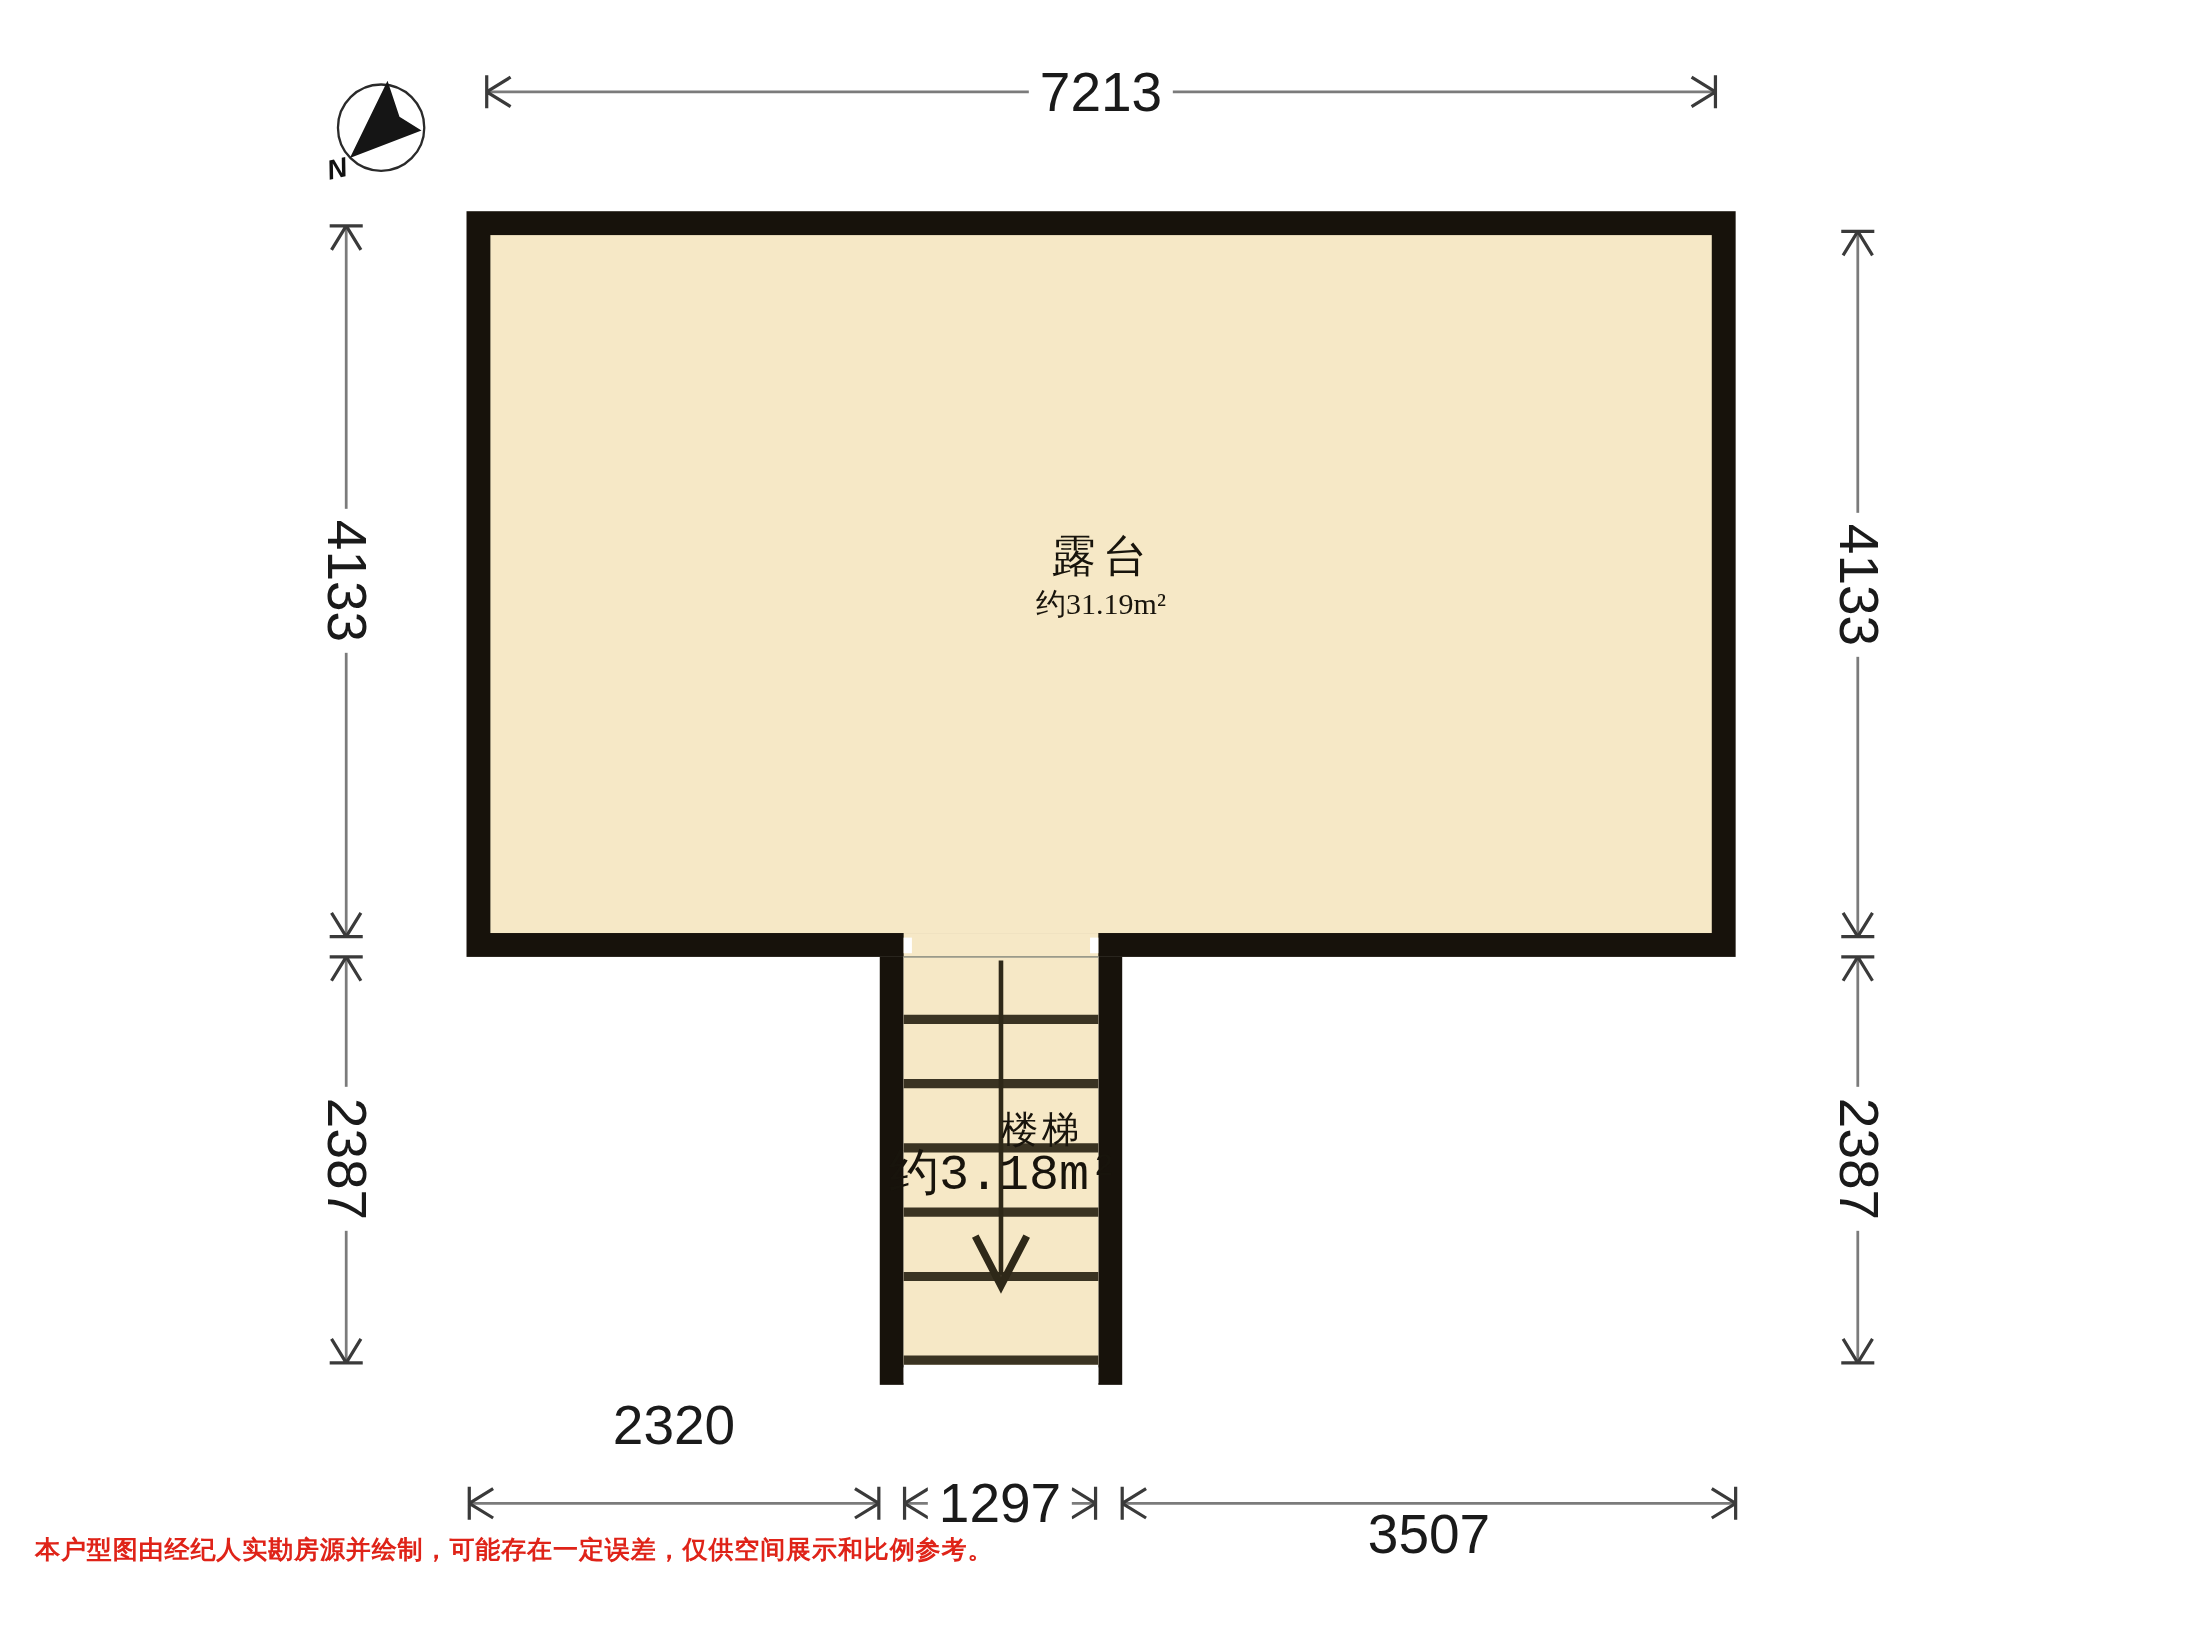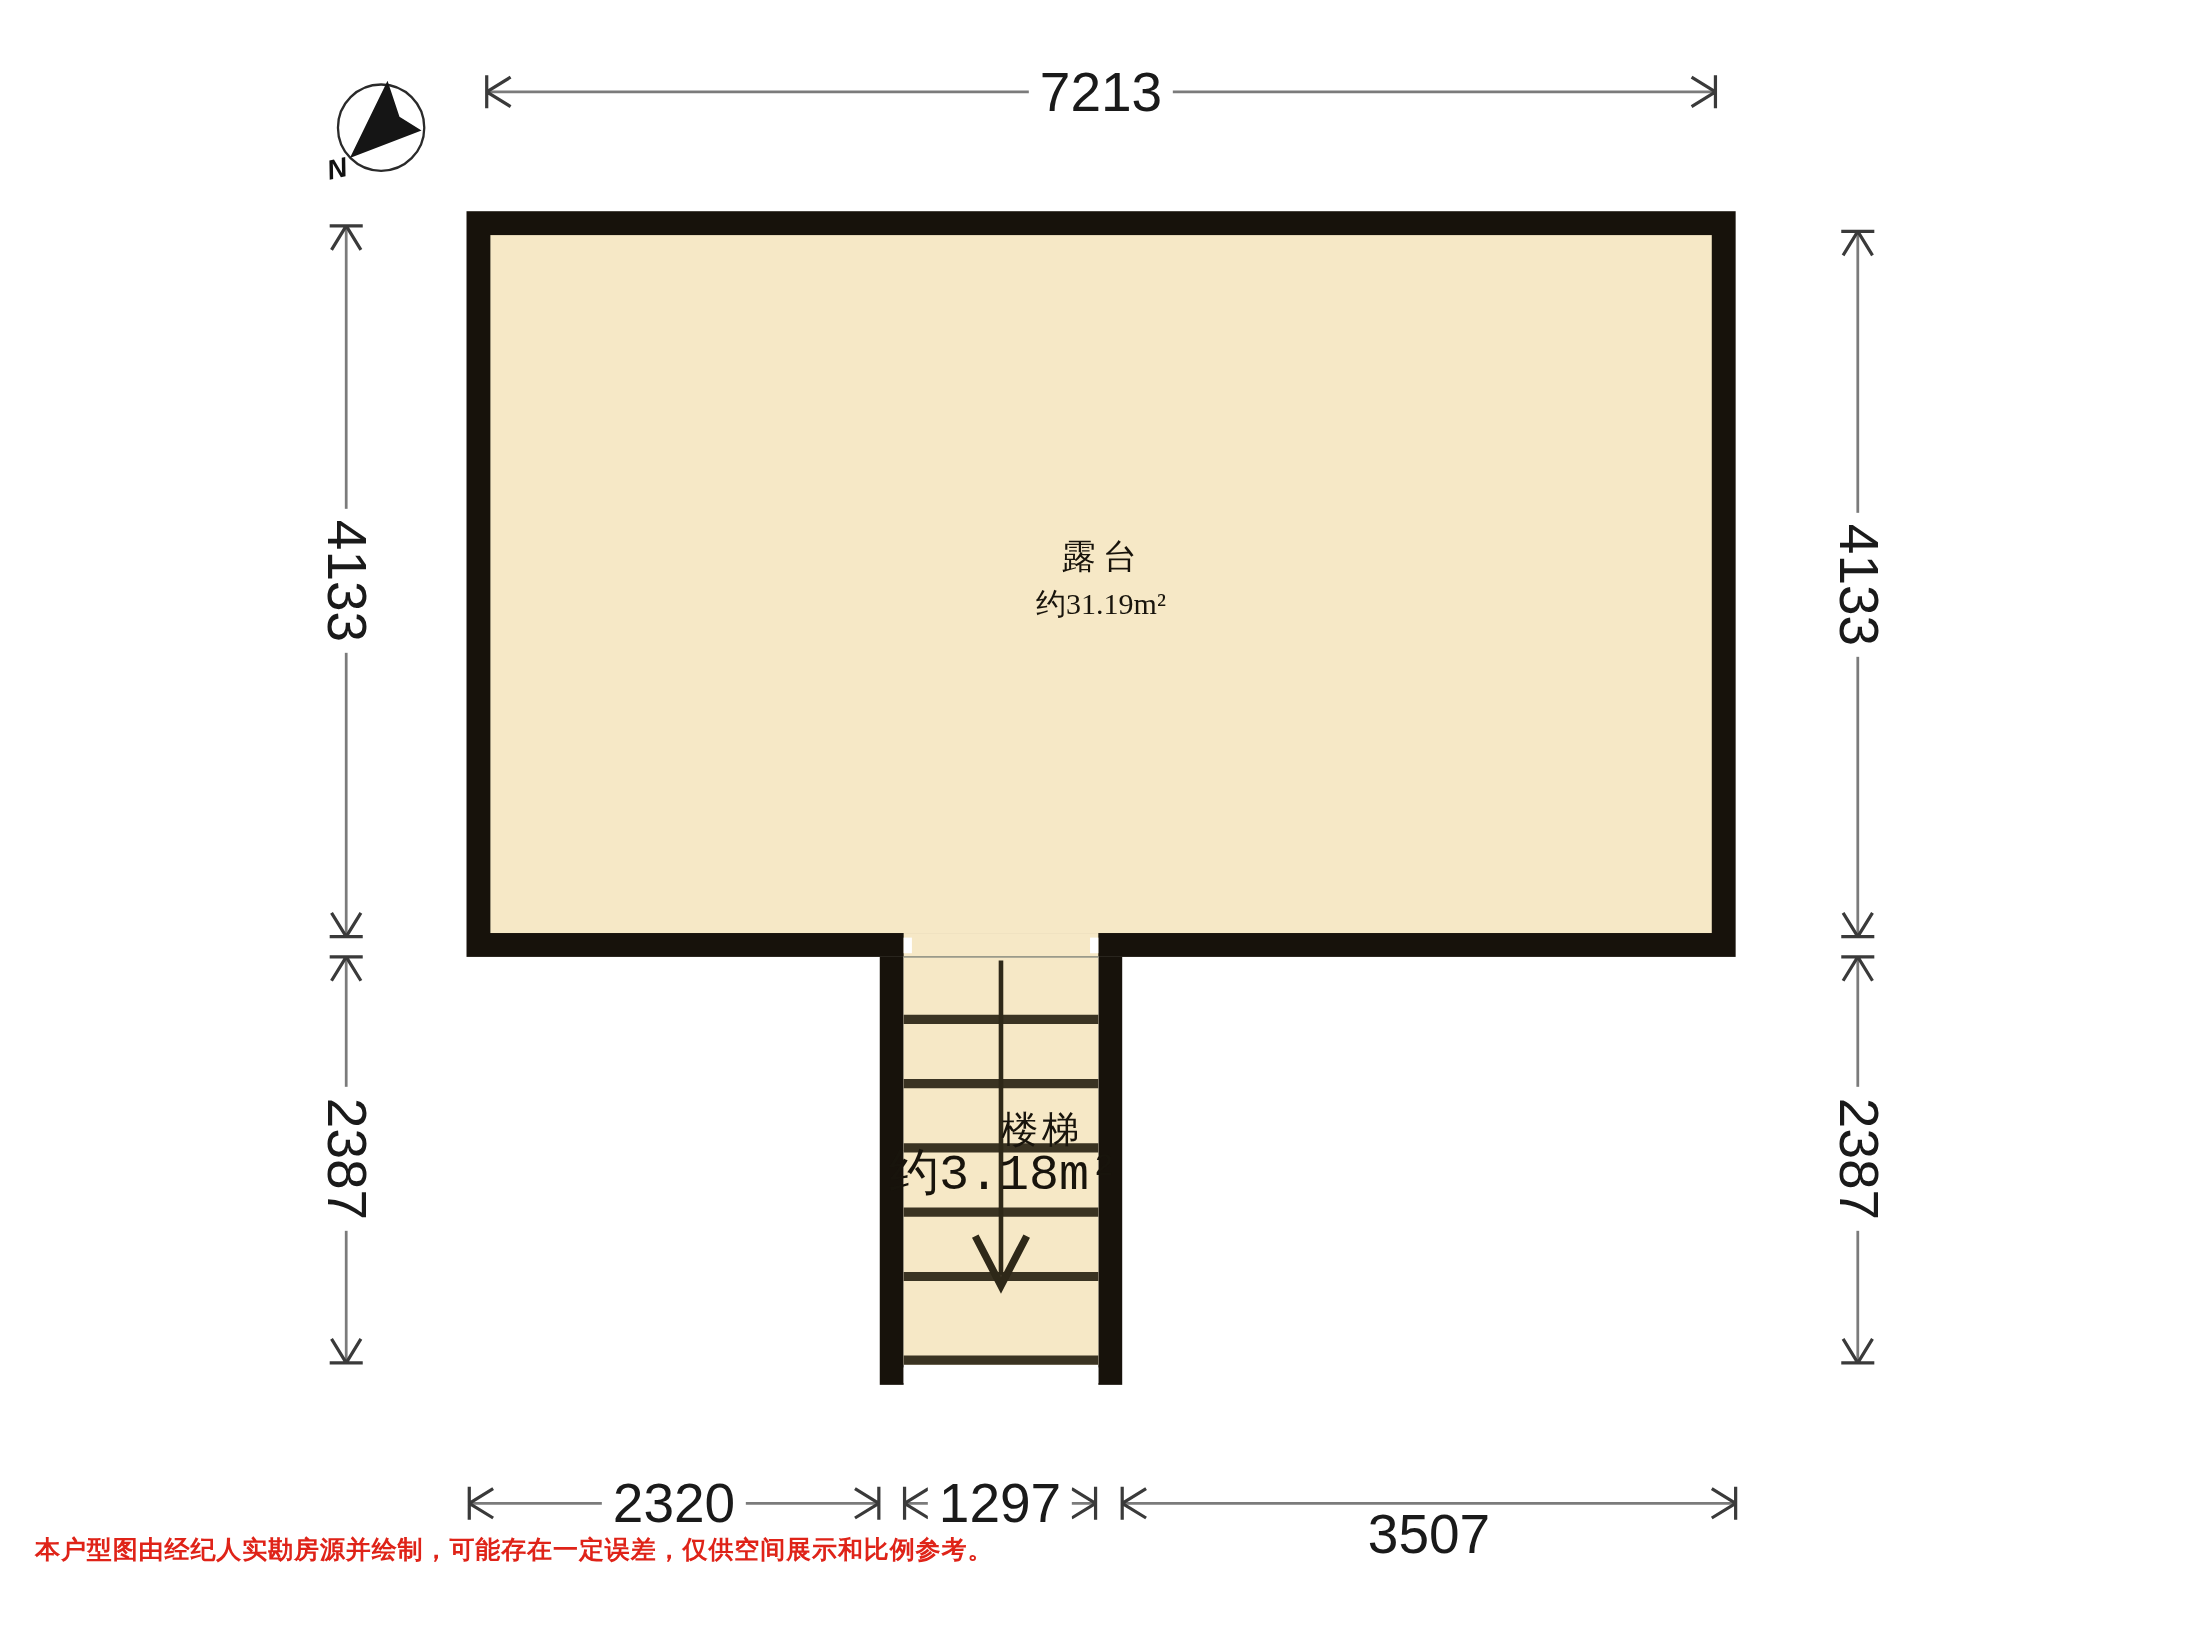--- a/index.html
+++ b/index.html
@@ -4,21 +4,21 @@
 <style>
   html,body{margin:0;padding:0;background:#ffffff;}
   .canvas{position:relative;width:2204px;height:1631px;background:#ffffff;overflow:hidden;
           font-family:"Liberation Sans","DejaVu Sans",sans-serif;}
   .layer{position:absolute;left:0;top:0;}
   .txt{position:absolute;white-space:nowrap;transform:translate(-50%,-50%);}
   .dim-text{font-size:55px;color:#1a1a1a;background:#ffffff;padding:0 11px;line-height:1;
             font-family:"Liberation Sans","DejaVu Sans",sans-serif;}
   .dim-text.vert{transform:translate(-50%,-50%) rotate(90deg);}
   .room-label{font-family:"Liberation Serif","DejaVu Serif",serif;color:#18140c;line-height:1;}
-  .terrace-name{font-size:34px;letter-spacing:7.3px;}
+  .terrace-name{font-size:44px;letter-spacing:7.3px;}
   .terrace-area{font-size:30px;}
   .stairs-name{font-size:37px;letter-spacing:3.7px;margin-left:36px;}
   .stairs-area{font-size:50px;font-family:Liberation Mono, monospace;}
   .north-label{font-size:27.5px;font-weight:bold;font-style:italic;color:#111;
                transform:translate(-50%,-50%) rotate(-12deg);}
   .disclaimer{position:absolute;left:35px;top:1533px;font-size:25px;font-weight:bold;
               color:#df2318;letter-spacing:0.9px;font-family:"Liberation Sans","DejaVu Sans",sans-serif;}
 </style>
 </head>
 <body>
@@ -94,21 +94,21 @@
       <circle cx="415" cy="139" r="47" fill="#ffffff" stroke="#2a2a2a" stroke-width="2.5"></circle>
       <polygon points="381,172 422,88 435,127 459,142" fill="#151515"></polygon>
     </g>
   </svg>
 
   <div class="txt dim-text" style="left:1101px;top:92px;">7213</div>
   <div class="txt dim-text vert" style="left:346px;top:581px;">4133</div>
   <div class="txt dim-text vert" style="left:346px;top:1159px;">2387</div>
   <div class="txt dim-text vert" style="left:1858px;top:585px;">4133</div>
   <div class="txt dim-text vert" style="left:1858px;top:1159px;">2387</div>
-  <div class="txt dim-text" style="left:674px;top:1503px;">2320</div>
+  <div class="txt dim-text" style="left:674px;top:1425px;">2320</div>
   <div class="txt dim-text" style="left:1000px;top:1503px;">1297</div>
   <div class="txt dim-text" style="left:1429px;top:1534px;">3507</div>
 
   <div class="txt room-label terrace-name" style="left:1103px;top:557px;">露台</div>
   <div class="txt room-label terrace-area" style="left:1101px;top:604px;">约31.19m²</div>
   <div class="txt room-label stairs-name" style="left:1006px;top:1129px;">楼梯</div>
   <div class="txt room-label stairs-area" style="left:1004px;top:1176px;">约3.18m²</div>
 
   <div class="txt north-label" style="left:337px;top:169px;">N</div>
 

